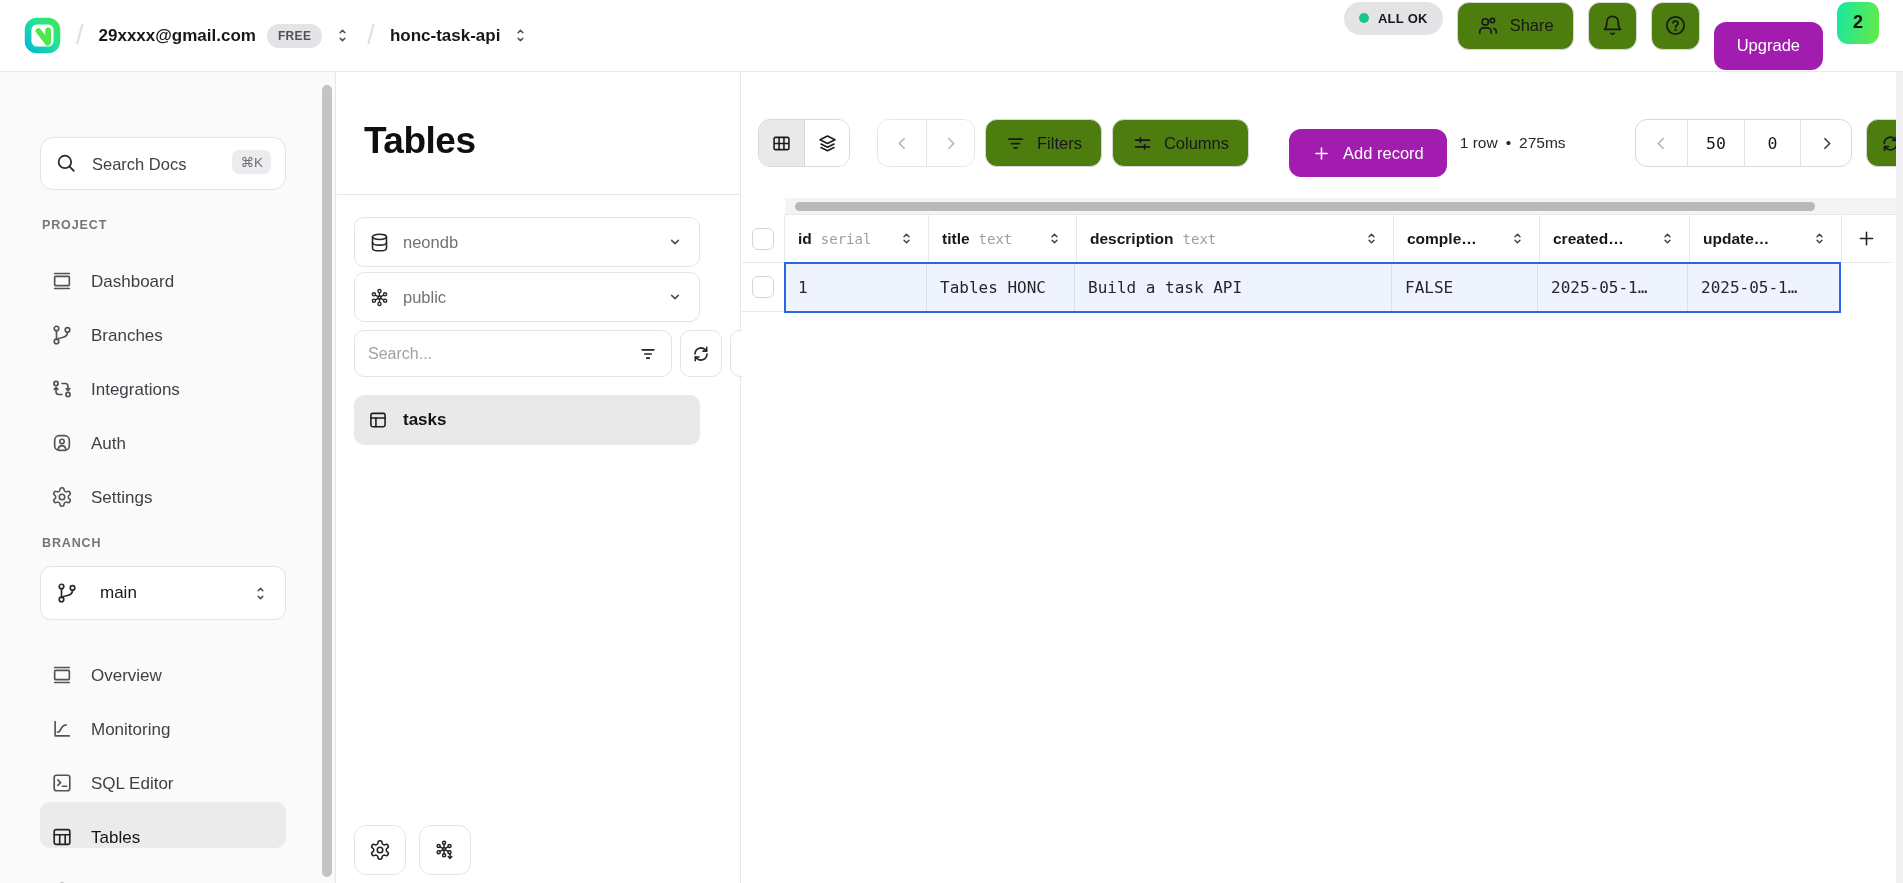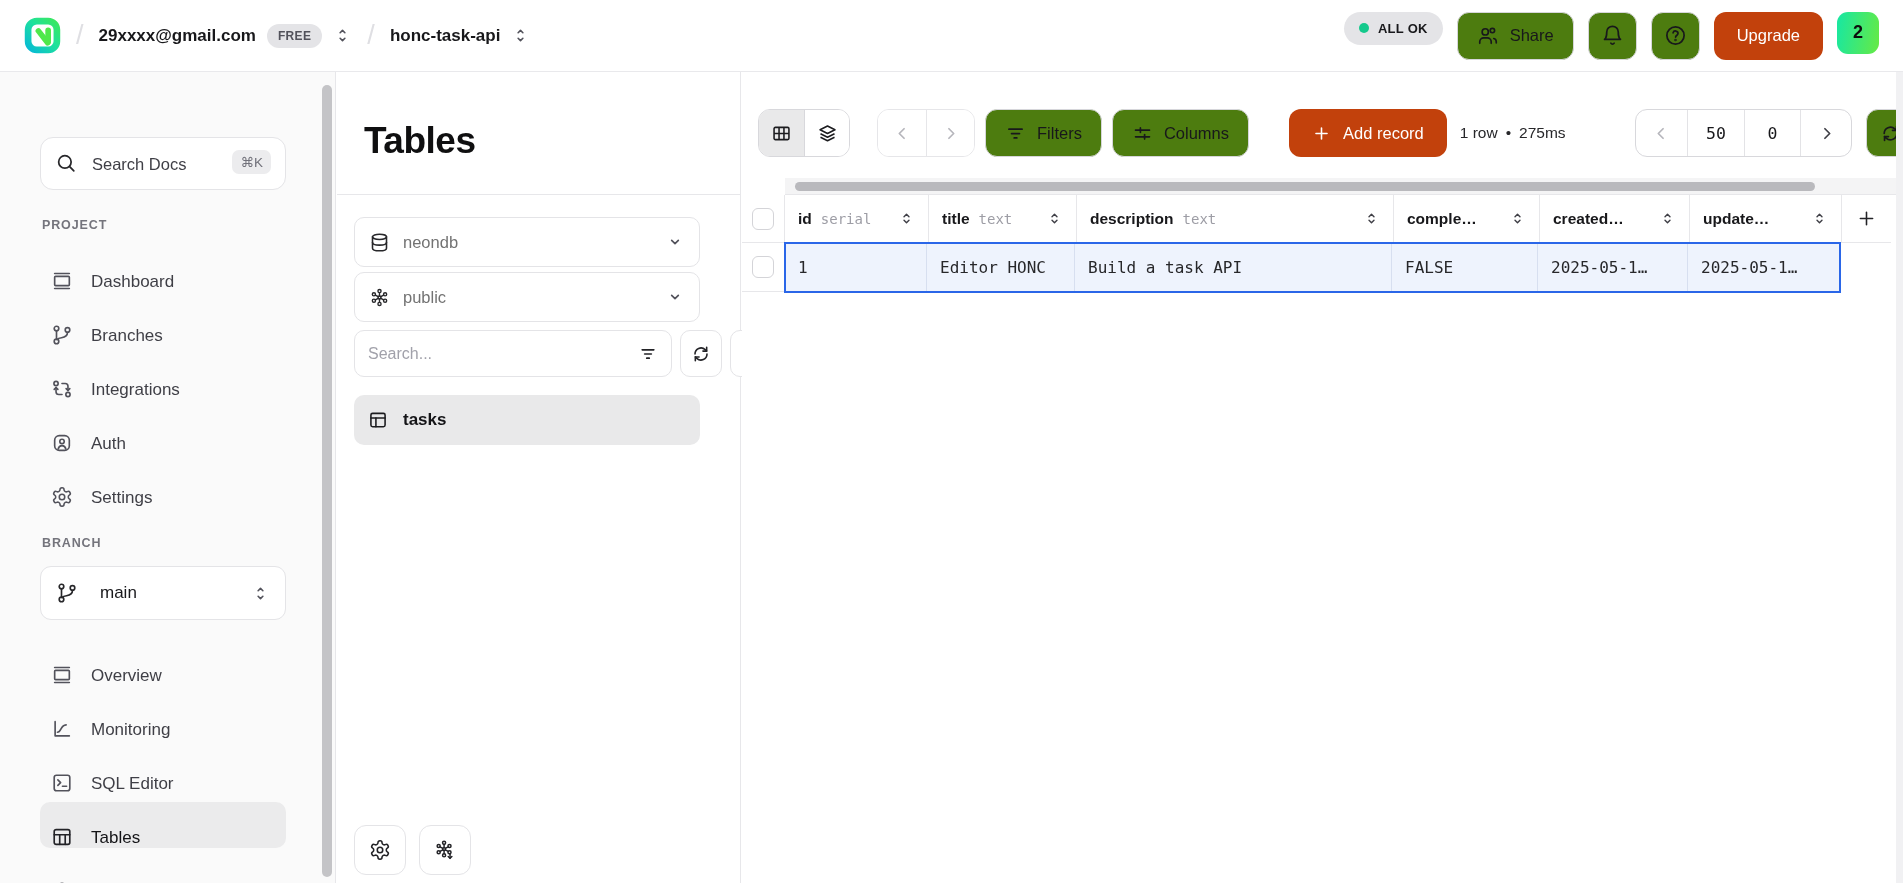--- a/index.html
+++ b/index.html
@@ -20,22 +20,22 @@
     padding:5px 11px; border-radius:999px; letter-spacing:.03em; }
   .sel-ic { color:#52525b; }
   .tb-right { display:flex; align-items:flex-start; gap:14px; }
   .allok { display:flex; align-items:center; gap:9px; background:#e4e4e7; height:33px;
     border-radius:999px; padding:0 15px; font-size:13px; font-weight:700; cursor:pointer; letter-spacing:.02em;}
   .allok .dot { width:10px; height:10px; border-radius:50%; background:#14c98c; }
   .btn { border:1px solid #d6d6da; background:#4d7c0f; border-radius:12px; height:48px;
     display:flex; align-items:center; gap:11px; padding:0 19px; font:inherit;
     font-size:16.5px; font-weight:500; color:#18181b; cursor:pointer; }
   .btn.icon-only { width:49px; padding:0; justify-content:center; }
-  .btn-dark { background:#c2410c; color:#fff; border:none; border-radius:12px; height:48px;
-    padding:0 23px; font:inherit; font-size:16.5px; font-weight:500; cursor:pointer; }
+  .btn-dark { background:#a21caf; color:#fff; border:none; border-radius:12px; height:48px;
+    padding:0 23px; font:inherit; font-size:16.5px; font-weight:500; cursor:pointer;margin-top:20px; }
   .count-badge { width:42px; height:42px; border-radius:11px; cursor:pointer;
     background:linear-gradient(100deg,#16e7a4,#67ea43); display:flex; align-items:center;
     justify-content:center; font-size:18px; font-weight:600; color:#0c0c0d; }
 
   
   .sidebar { position:absolute; top:72px; left:0; bottom:0; width:336px; background:#fafafa;
     border-right:1px solid #e7e7ea; padding:65px 0 0 40px; }
   .search-docs { width:246px; height:53px; background:#fff; border:1px solid #e4e4e7;
     border-radius:13px; display:flex; align-items:flex-end; gap:15px; padding:15px 14px;
     cursor:pointer; color:#27272a; }
@@ -576,20 +576,20 @@
       </svg>
     </div>
   </div>
 
   <div class="trow">
     <div class="cb-cell">
       <span class="cbx"></span>
     </div>
     <div class="row-box">
       <div class="dc rw-id">1</div>
-      <div class="dc rw-title">Editor HONC</div>
+      <div class="dc rw-title">Tables HONC</div>
       <div class="dc rw-desc">Build a task API</div>
       <div class="dc rw-comp">FALSE</div>
       <div class="dc rw-cre">2025-05-1…</div>
       <div class="dc rw-upd">2025-05-1…</div>
     </div>
   </div>
 </main>
 
 </body></html>

